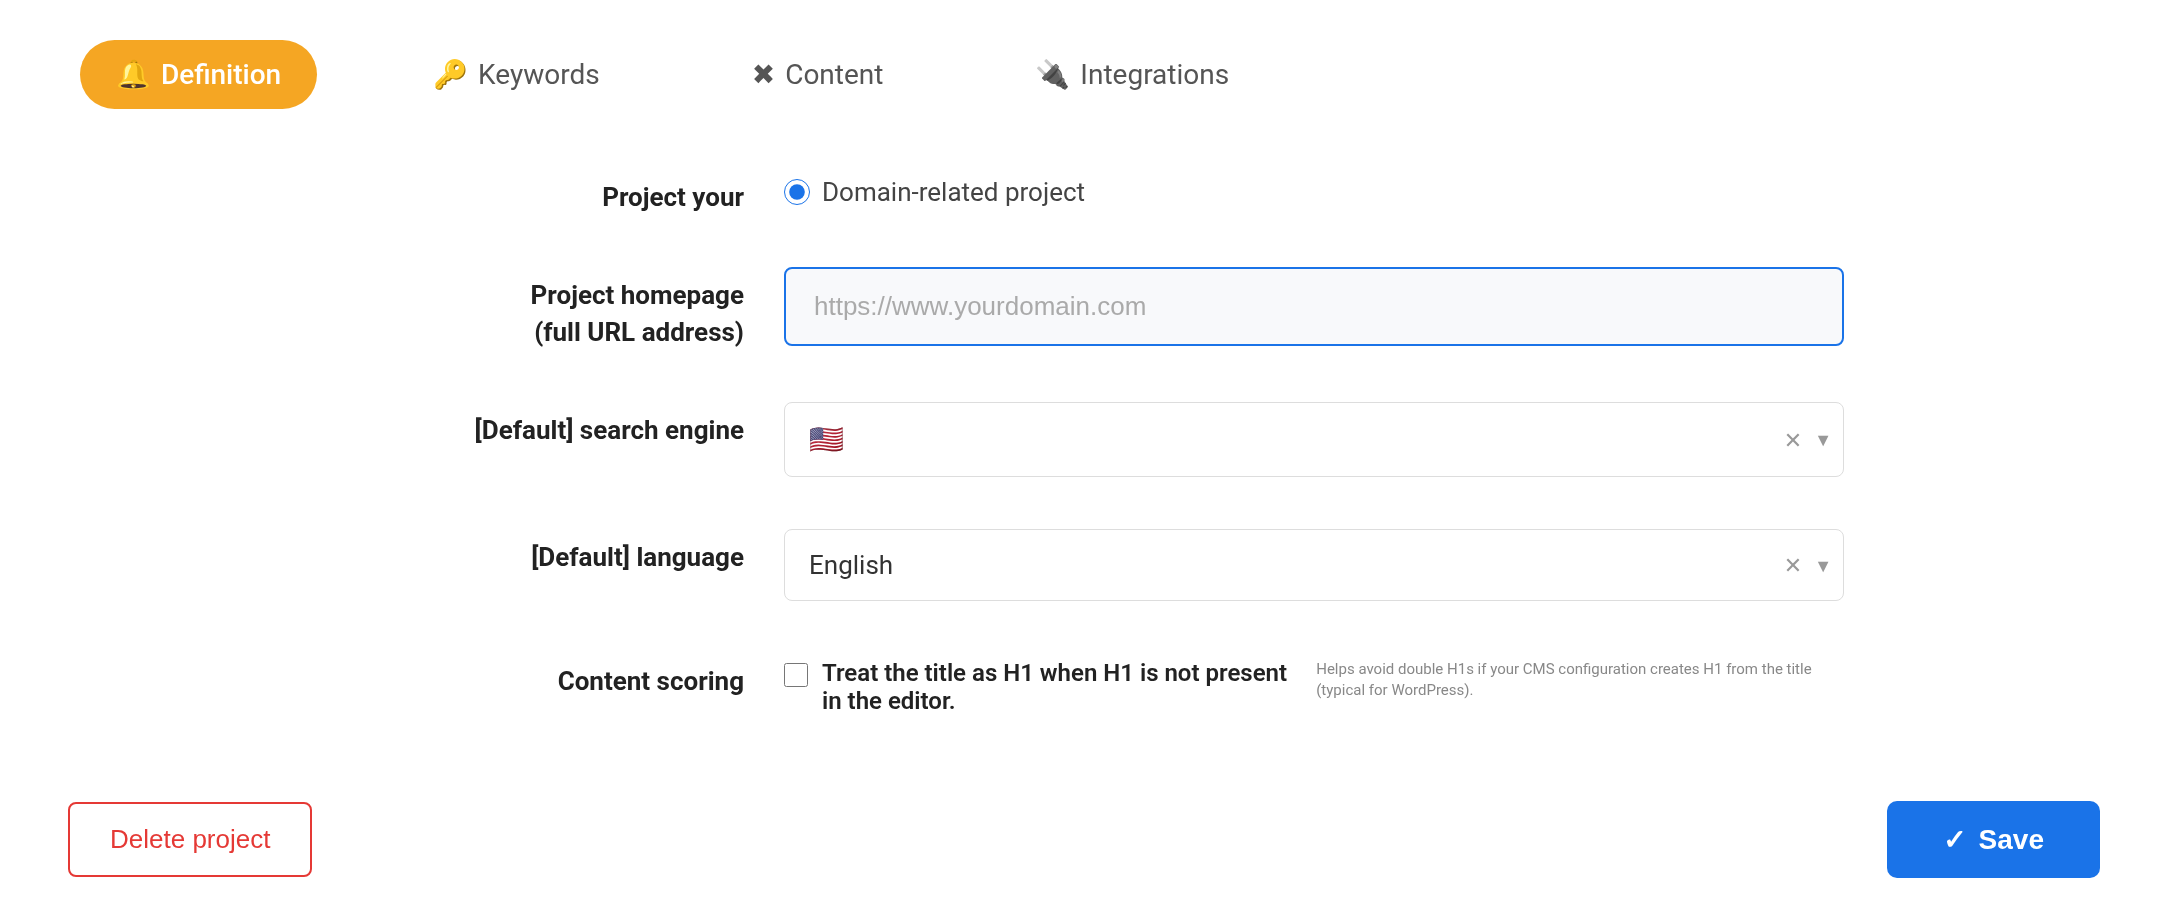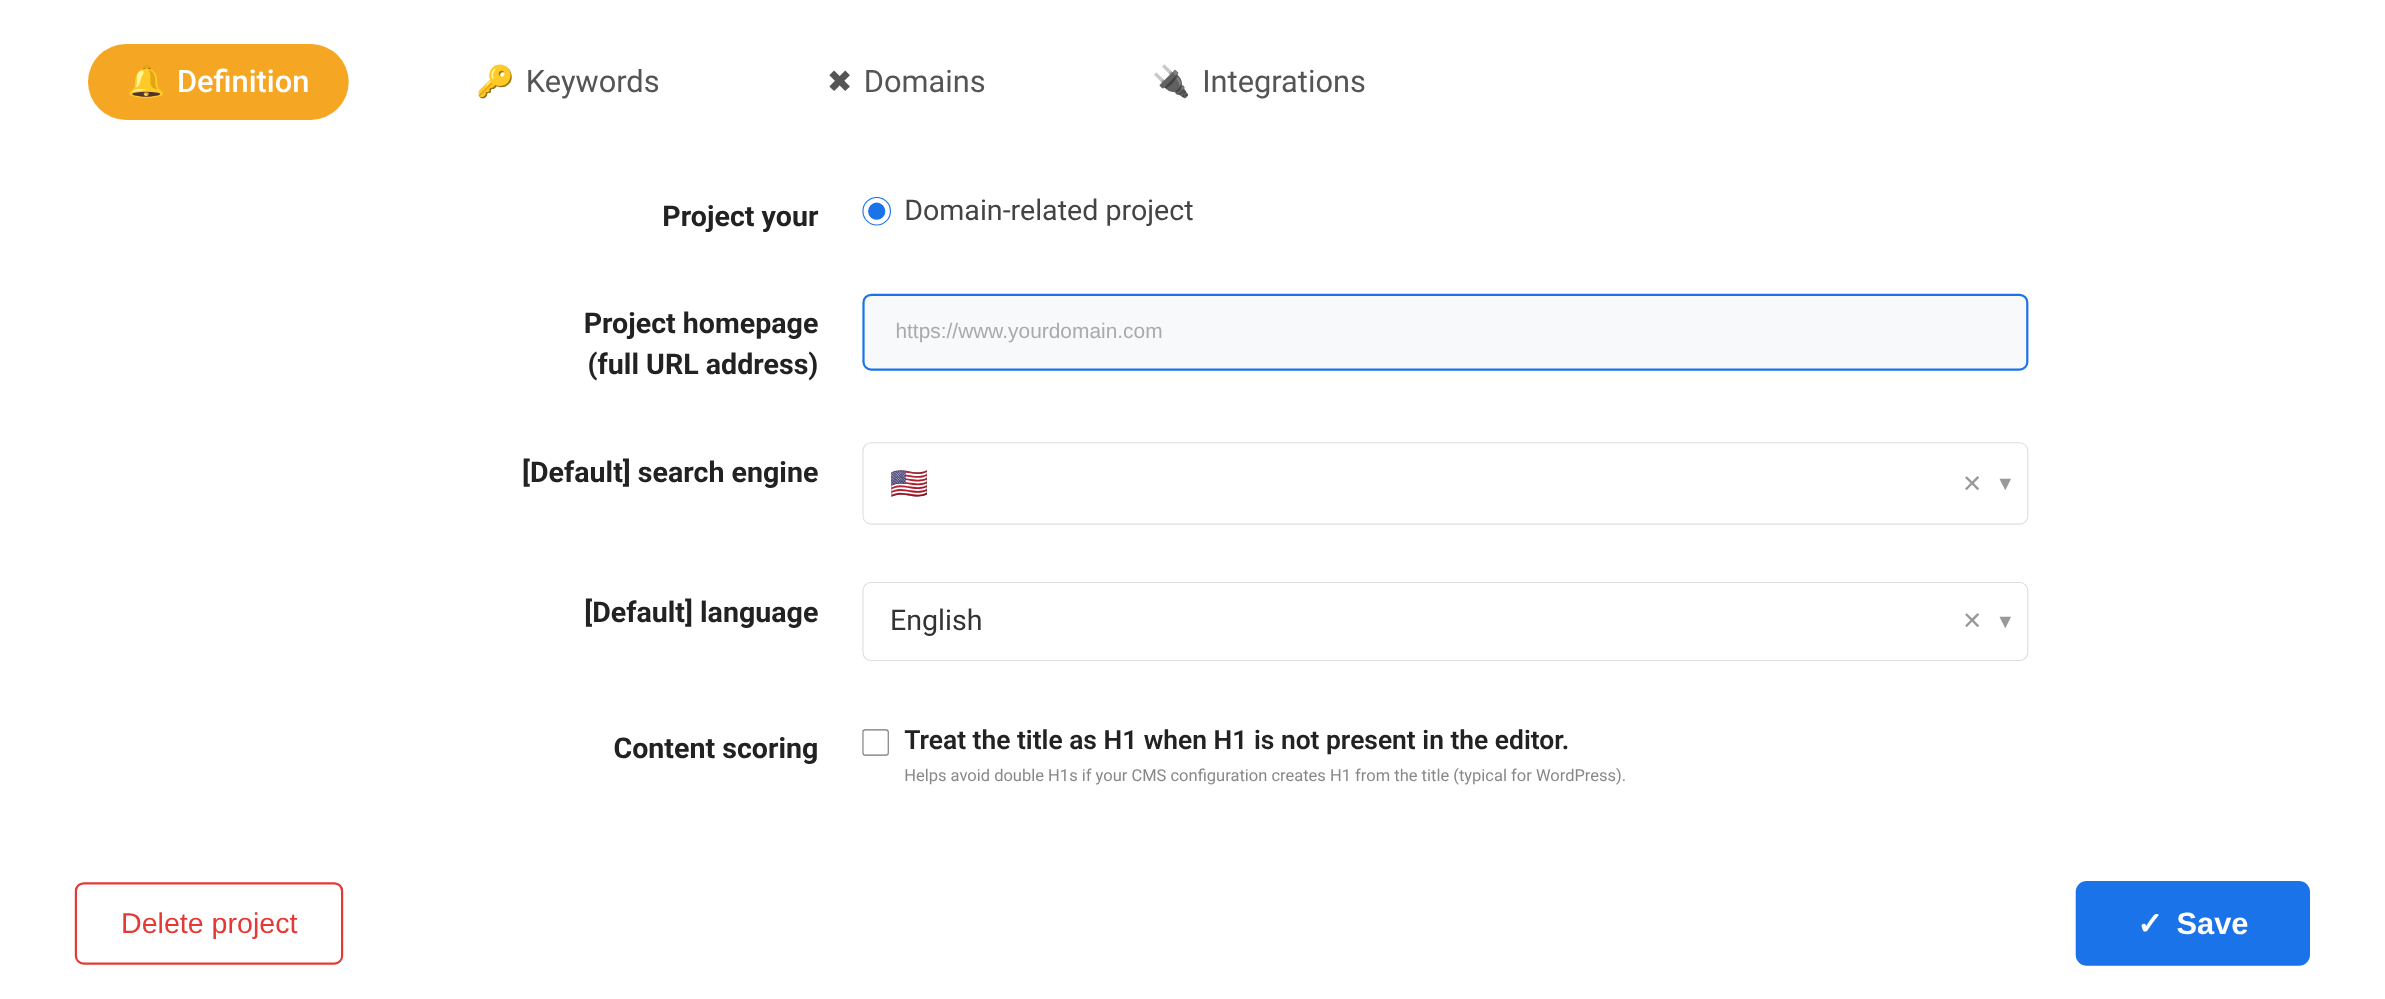--- a/index.html
+++ b/index.html
@@ -101,21 +101,21 @@
       width: 26px;
       height: 26px;
       accent-color: #1a73e8;
       cursor: pointer;
     }
 
     
     .text-input {
       width: 100%;
       padding: 22px 28px;
-      font-size: 19px;
+      font-size: 26px;
       border: 2.5px solid #1a73e8;
       border-radius: 8px;
       background: #f8f9fb;
       color: #888;
       outline: none;
     }
 
     .text-input::placeholder {
       color: #aaa;
     }
@@ -179,21 +179,20 @@
     .checkbox-input {
       width: 24px;
       height: 24px;
       margin-top: 4px;
       cursor: pointer;
       flex-shrink: 0;
     }
 
     .checkbox-label-group {
       display: flex;
-      flex-direction: column;
       gap: 8px;
     }
 
     .checkbox-main-label {
       font-size: 24px;
       font-weight: 600;
       color: #222;
     }
 
     .checkbox-description {
@@ -249,21 +248,21 @@
     <div class="tab-item active">
       <span class="tab-icon">🔔</span>
       <span>Definition</span>
     </div>
     <div class="tab-item">
       <span class="tab-icon">🔑</span>
       <span>Keywords</span>
     </div>
     <div class="tab-item">
       <span class="tab-icon">✖</span>
-      <span>Domains</span>
+      <span>Content</span>
     </div>
     <div class="tab-item">
       <span class="tab-icon">🔌</span>
       <span>Integrations</span>
     </div>
   </nav>
 
   <div class="form-area">
 
     <div class="form-row">

